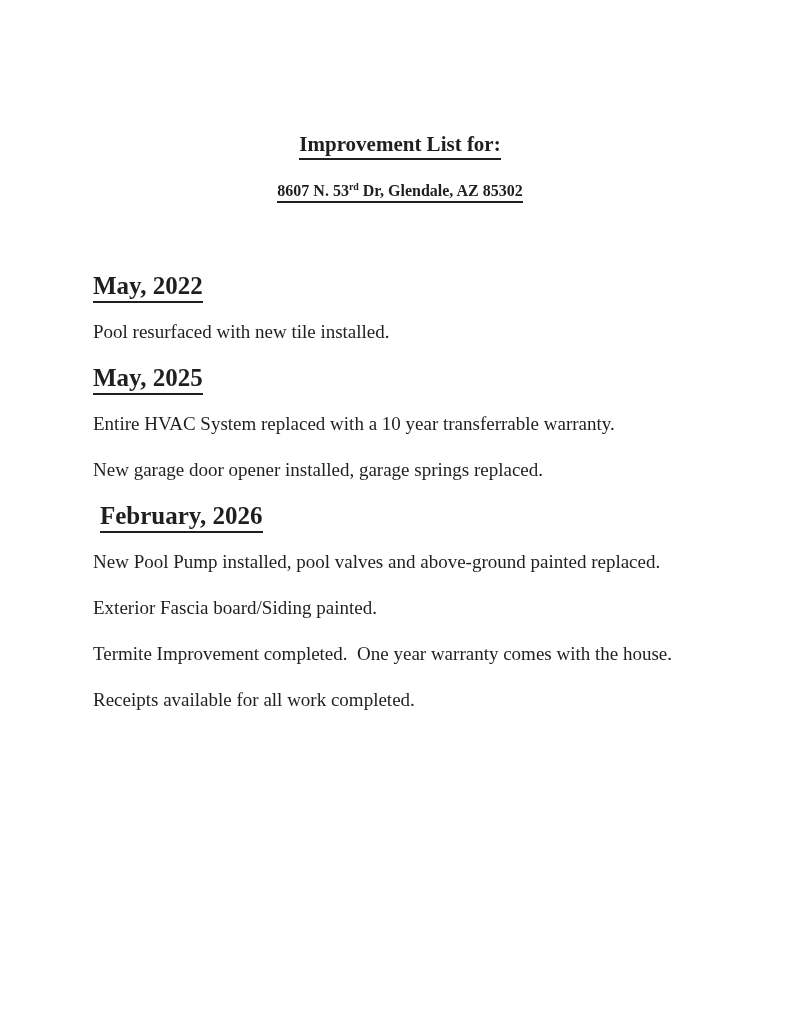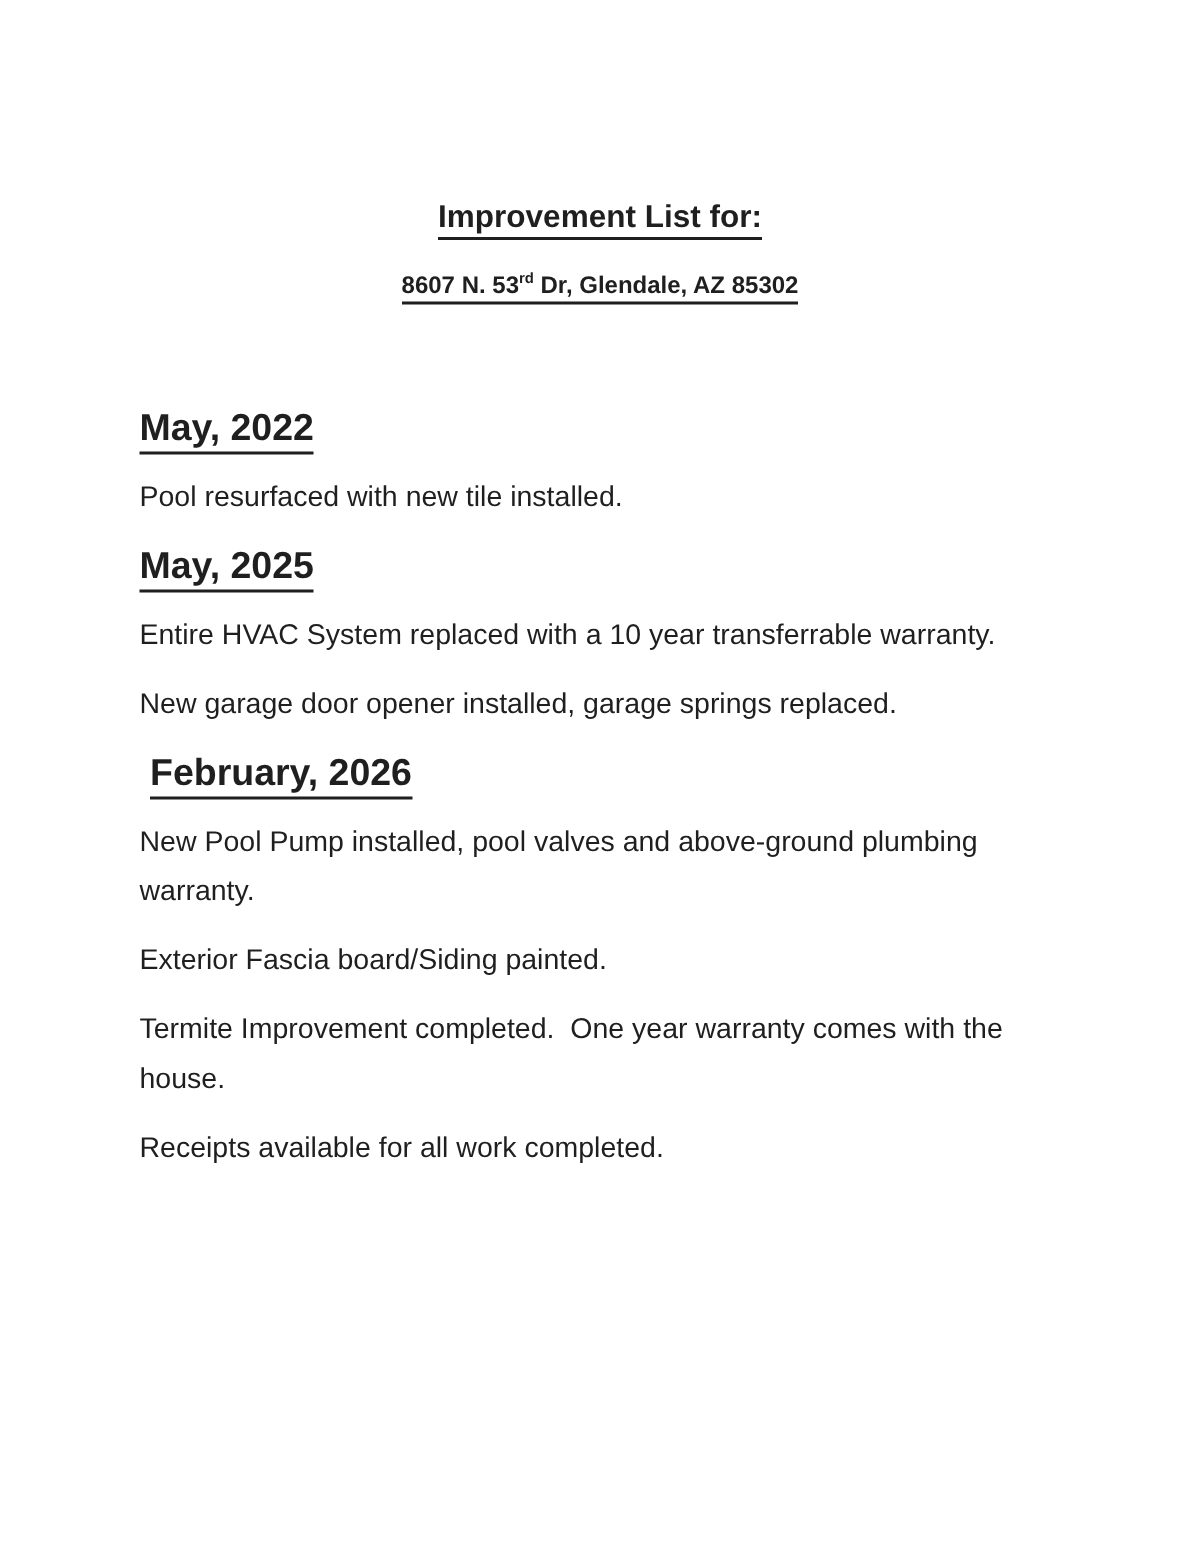--- a/index.html
+++ b/index.html
@@ -2,21 +2,21 @@
 <html><head>
 <meta charset="utf-8">
 <style>
   html, body { margin: 0; padding: 0; background: #ffffff; }
   .page {
     position: relative;
     width: 800px;
     height: 836px;
     background: #ffffff;
     color: #1f1f1f;
-    font-family: Liberation Sans, sans-serif;
+    font-family: Liberation Serif, serif;
     overflow: hidden;
   }
   .titles {
     padding-top: 128px;
     text-align: center;
   }
   .doc-title {
     font-size: 21px;
     font-weight: bold;
     line-height: 33px;
@@ -86,21 +86,21 @@
       <h3 class="section-heading"><span class="u">May, 2025</span></h3>
       <p class="item">Entire HVAC System replaced with a 10 year transferrable warranty.</p>
       <p class="item">New garage door opener installed, garage springs replaced.</p>
     </div>
 
     <div class="section">
     </div>
 
     <div class="section">
       <h3 class="section-heading indent"><span class="u">February, 2026</span></h3>
-      <p class="item">New Pool Pump installed, pool valves and above-ground plumbing warranty.</p>
+      <p class="item">New Pool Pump installed, pool valves and above-ground painted replaced.</p>
       <p class="item">Exterior Fascia board/Siding painted.</p>
       <p class="item">Termite Improvement completed.  One year warranty comes with the house.</p>
       <p class="item">Receipts available for all work completed.</p>
     </div>
 
   </div>
 
 
 </div>
 

